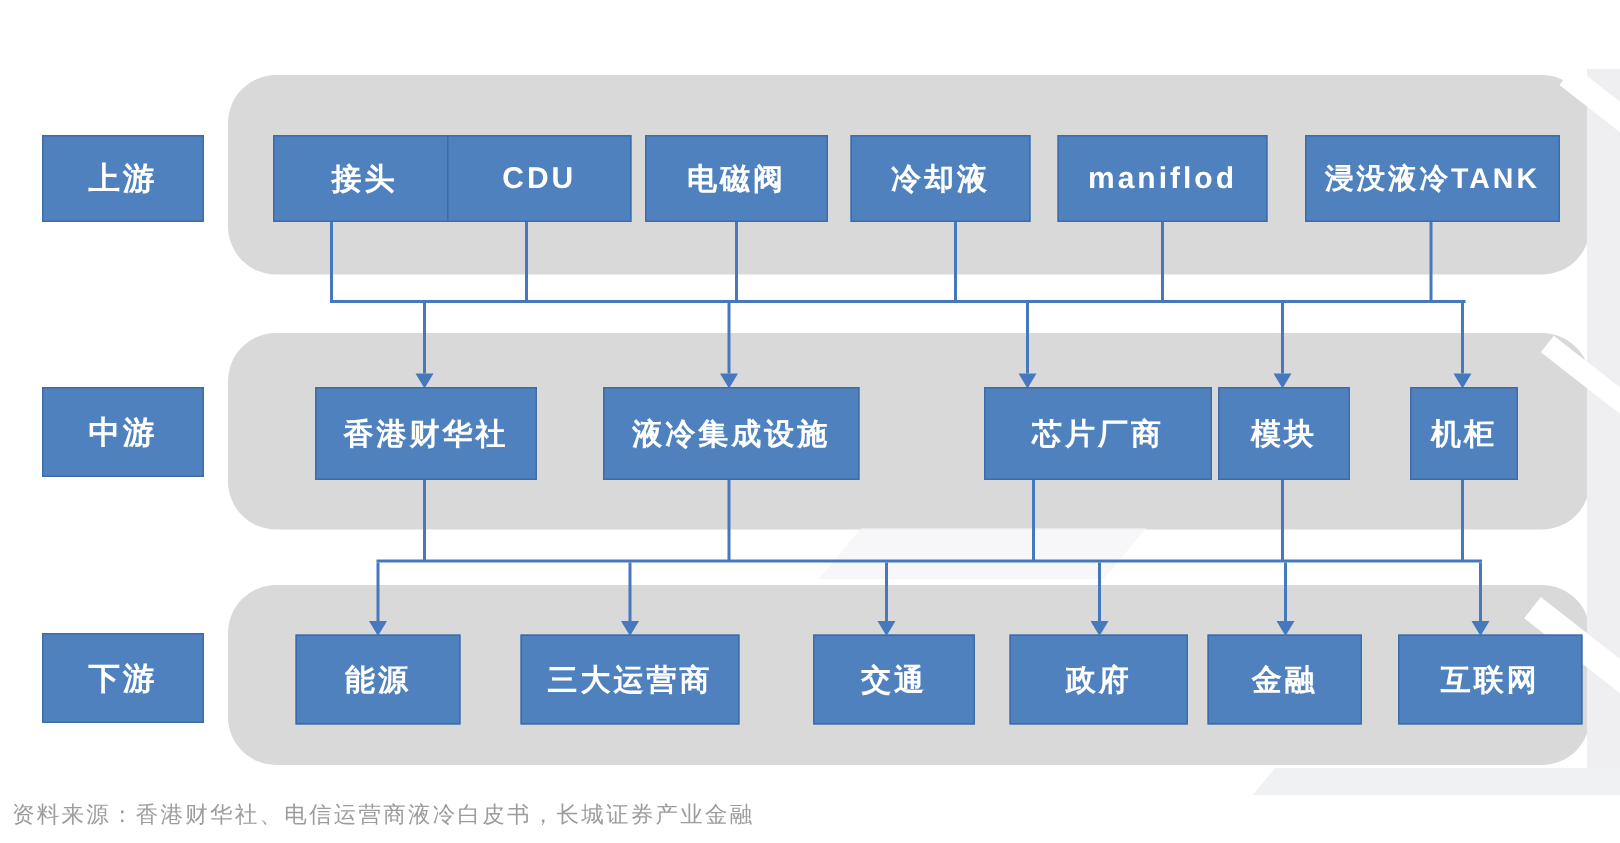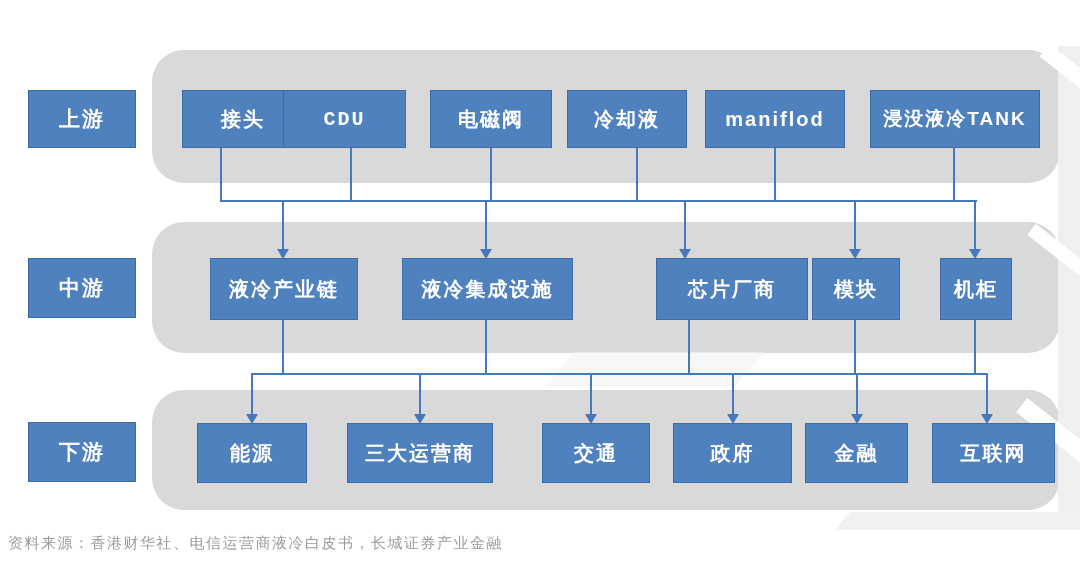--- a/index.html
+++ b/index.html
@@ -104,27 +104,27 @@
   <div class="vline" style="left:856px;top:375px;height:39px;"></div>
   <div class="arrowhead" style="left:851px;top:414px;"></div>
   <div class="vline" style="left:986px;top:375px;height:39px;"></div>
   <div class="arrowhead" style="left:981px;top:414px;"></div>
 
   <div class="node tierlabel" style="top:90px;height:58px;">上游</div>
   <div class="node tierlabel" style="top:258px;height:60px;">中游</div>
   <div class="node tierlabel" style="top:422px;height:60px;">下游</div>
 
   <div class="node u" style="left:160px;width:122px;margin-left:22px;">接头</div>
-  <div class="node u" style="left:283px;width:123px;font-family:Liberation Mono, monospace;">CDU</div>
+  <div class="node u" style="left:298px;width:123px;">CDU</div>
   <div class="node u" style="left:430px;width:122px;">电磁阀</div>
   <div class="node u" style="left:567px;width:120px;">冷却液</div>
   <div class="node u" style="left:870px;width:170px;font-size:19px;">浸没液冷TANK</div>
   <div class="node u" style="left:705px;width:140px;">maniflod</div>
 
-  <div class="node m" style="left:210px;width:148px;">液冷产业链</div>
+  <div class="node m" style="left:210px;width:148px;">香港财华社</div>
   <div class="node m" style="left:402px;width:171px;">液冷集成设施</div>
   <div class="node m" style="left:656px;width:152px;">芯片厂商</div>
   <div class="node m" style="left:812px;width:88px;">模块</div>
   <div class="node m" style="left:940px;width:72px;">机柜</div>
 
   <div class="node d" style="left:197px;width:110px;">能源</div>
   <div class="node d" style="left:347px;width:146px;">三大运营商</div>
   <div class="node d" style="left:542px;width:108px;">交通</div>
   <div class="node d" style="left:673px;width:119px;">政府</div>
   <div class="node d" style="left:805px;width:103px;">金融</div>

